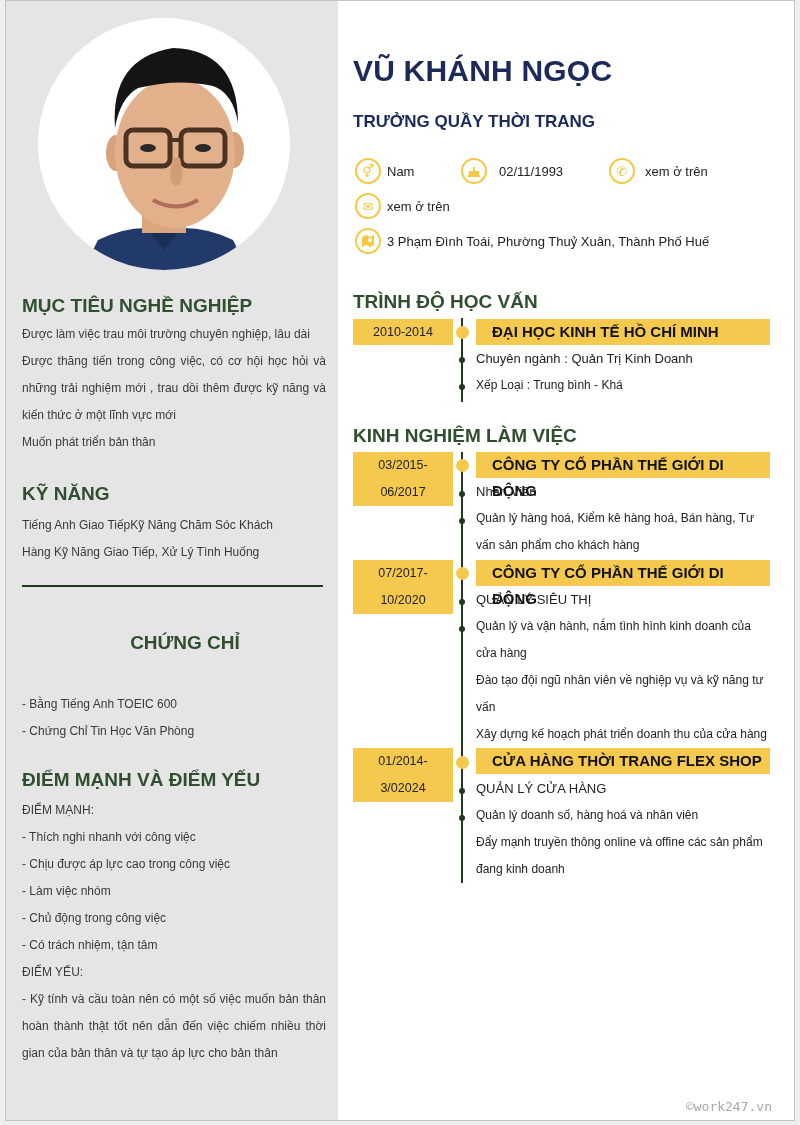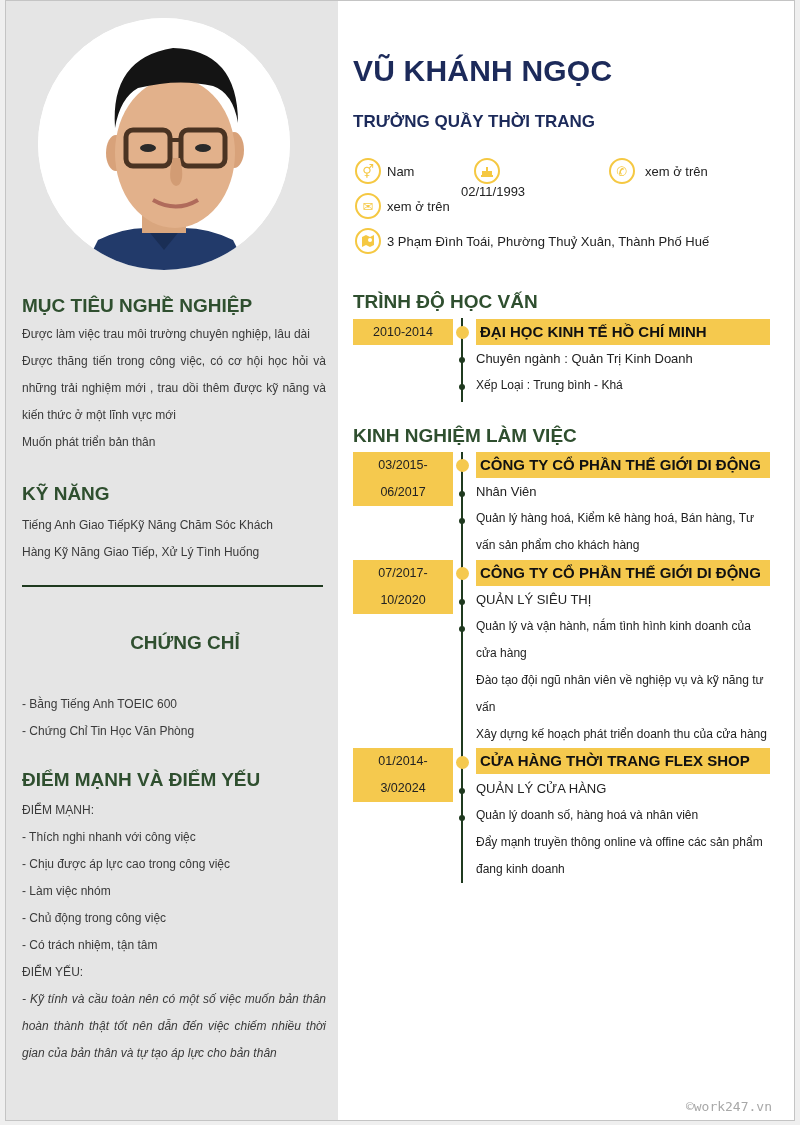--- a/index.html
+++ b/index.html
@@ -35,21 +35,21 @@
   .sec-h { position: absolute; left: 347px; font-size: 19px; font-weight: bold; color: #2f4f2f; }
   .tl-line { position: absolute; left: 455px; width: 2px; background: #1f3a1f; }
   .date-box {
     position: absolute; left: 347px; width: 100px; background: #f5c94e; color: #222;
     font-size: 12.5px; text-align: center; line-height: 27px; padding: 0;
   }
   .yellow-dot { position: absolute; left: 450px; width: 13px; height: 13px; border-radius: 50%; background: #f5c94e; }
   .dark-dot { position: absolute; left: 453px; width: 6px; height: 6px; border-radius: 50%; background: #1f3a1f; }
   .org-bar {
     position: absolute; left: 470px; width: 294px; height: 26px; background: #f5c94e;
-    font-size: 15px; font-weight: bold; color: #111; line-height: 26px; padding-left: 4px;
+    font-size: 15px; font-weight: bold; color: #111; line-height: 26px; padding-left: 16px;
   }
   .org-bar span { padding-left: 0; }
   .entry-line { position: absolute; left: 470px; width: 296px; font-size: 12px; color: #222; line-height: 27px; }
   .entry-line.role { font-size: 13px; }
   .watermark { position: absolute; right: 22px; bottom: 6px; font-family: "DejaVu Sans Mono", monospace; font-size: 13px; color: #a8a8a8; }
 </style>
 </head>
 <body>
 
 <div class="page">
@@ -101,32 +101,32 @@
 
     <div class="side-h" style="top:768px;">ĐIỂM MẠNH VÀ ĐIỂM YẾU</div>
     <div class="side-text" style="top:796px;">
       <div>ĐIỂM MẠNH:</div>
       <div>- Thích nghi nhanh với công việc</div>
       <div>- Chịu được áp lực cao trong công việc</div>
       <div>- Làm việc nhóm</div>
       <div>- Chủ động trong công việc</div>
       <div>- Có trách nhiệm, tận tâm</div>
       <div>ĐIỂM YẾU:</div>
-      <div style="text-align:justify; text-align-last:left;font-style:italic;">- Kỹ tính và cầu toàn nên có một số việc muốn bản thân hoàn thành thật tốt nên dẫn đến việc chiếm nhiều thời gian của bản thân và tự tạo áp lực cho bản thân</div>
+      <div style="text-align:justify; text-align-last:left;">- Kỹ tính và cầu toàn nên có một số việc muốn bản thân hoàn thành thật tốt nên dẫn đến việc chiếm nhiều thời gian của bản thân và tự tạo áp lực cho bản thân</div>
     </div>
   </div>
 
   <div class="name">VŨ KHÁNH NGỌC</div>
   <div class="title">TRƯỞNG QUẦY THỜI TRANG</div>
 
   <div class="ci" style="left:349px; top:157px;">
     <span class="ic">⚥</span>
     <span>Nam</span>
   </div>
-  <div class="ci" style="left:455px; top:157px;flex-direction:column;">
+  <div class="ci" style="left:455px; top:157px;">
     <span class="ic" style="margin-right:12px;">
       <svg width="14" height="14" viewBox="0 0 14 14">
           <rect x="2" y="7" width="10" height="5" fill="#f5c842"></rect>
           <rect x="1" y="11" width="12" height="2" fill="#f5c842"></rect>
           <rect x="6" y="3" width="2" height="4" fill="#f5c842"></rect>
         </svg>
     </span>
     <span>02/11/1993</span>
   </div>
   <div class="ci" style="left:603px; top:157px;">

